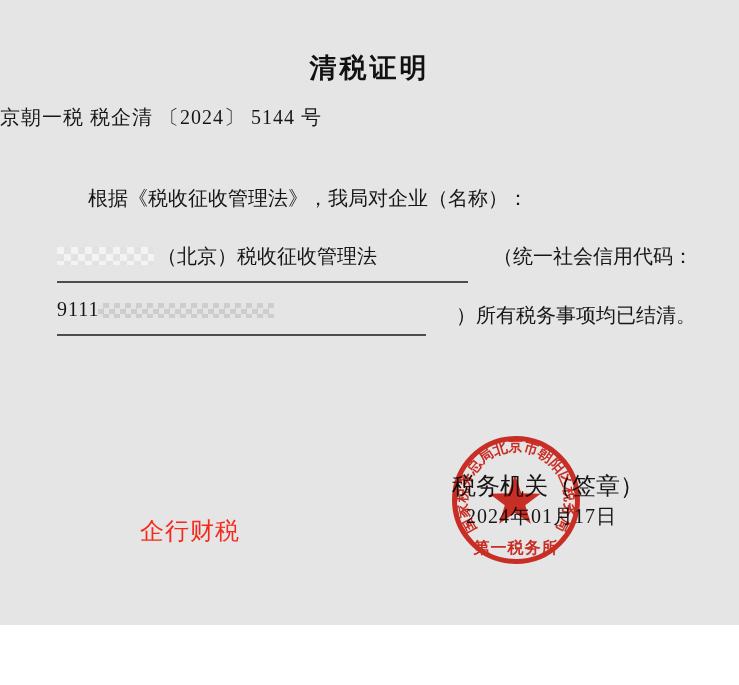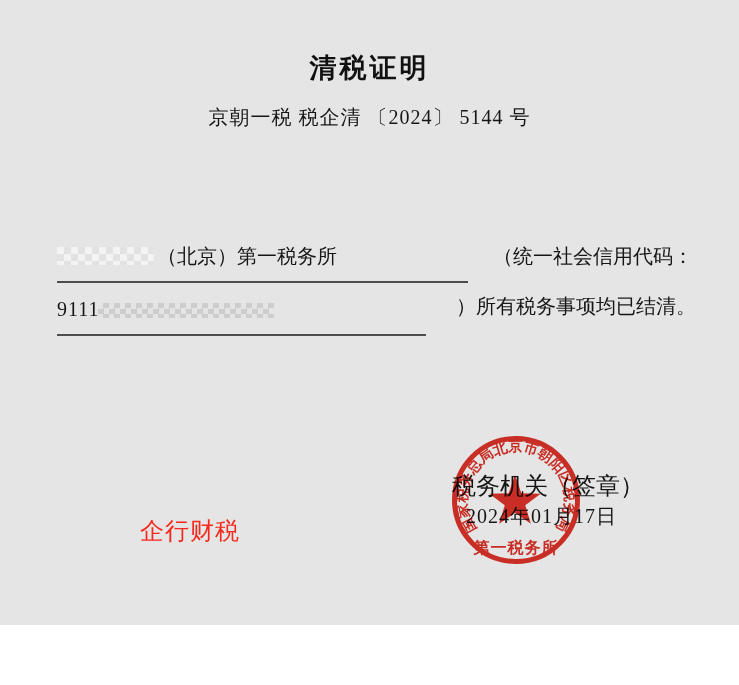--- a/index.html
+++ b/index.html
@@ -12,21 +12,21 @@
     color:#1e1e1e;
   }
   .doc-title {
     position:absolute; top:50px; left:0; width:100%;
     text-align:center;
     font-size:27px; font-weight:600; letter-spacing:3px;
     color:#111;
   }
   .doc-number {
     position:absolute; top:104px; left:0; width:100%;
-    text-align:center;
+    text-align:left;
     font-size:20px; letter-spacing:1px; color:#161616;
   }
   .intro {
     position:absolute; top:185px; left:88px;
     font-size:20px; color:#161616; white-space:nowrap;
   }
   .company-row { position:absolute; top:243px; left:57px; height:24px; }
   .mosaic {
     display:inline-block;
     background:
@@ -51,21 +51,21 @@
   .underline {
     position:absolute; height:0;
     border-top:2px solid #4d4d4d;
   }
   .underline-1 { top:281px; left:57px; width:411px; }
   .underline-2 { top:334px; left:57px; width:369px; }
   .code-row { position:absolute; top:298px; left:57px; height:24px; }
   .code-prefix { font-size:20px; color:#161616; letter-spacing:1px; }
   .code-blur { position:absolute; top:5px; left:41px; width:176px; height:15px; }
   .closing {
-    position:absolute; top:293px; left:456px;
+    position:absolute; top:302px; left:456px;
     font-size:20px; white-space:nowrap; color:#161616;
   }
   .attestation {
     position:absolute; top:352px; left:88px;
     font-size:20px; color:#161616;
   }
   .watermark {
     position:absolute; top:483px; left:140px;
     font-family:"Liberation Sans","DejaVu Sans",sans-serif;
     font-size:24px; font-weight:500; letter-spacing:1px;margin-top:32px;
@@ -92,24 +92,25 @@
 </style>
 </head>
 <body>
 
 <div class="page">
 
   <div class="doc-title">清税证明</div>
 
   <div class="doc-number">京朝一税 税企清 〔2024〕 5144 号</div>
 
+  <div class="intro">根据《税收征收管理法》，我局对企业（名称）：</div>
 
   <div class="company-row">
     <span class="mosaic company-blur"></span>
-    <span class="company-name">（北京）第一税务所</span>
+    <span class="company-name">（北京）税收征收管理法</span>
   </div>
 
   <div class="credit-label">（统一社会信用代码：</div>
 
   <div class="underline underline-1"></div>
 
   <div class="code-row">
     <span class="code-prefix">9111</span>
     <span class="mosaic dark code-blur"></span>
   </div>

